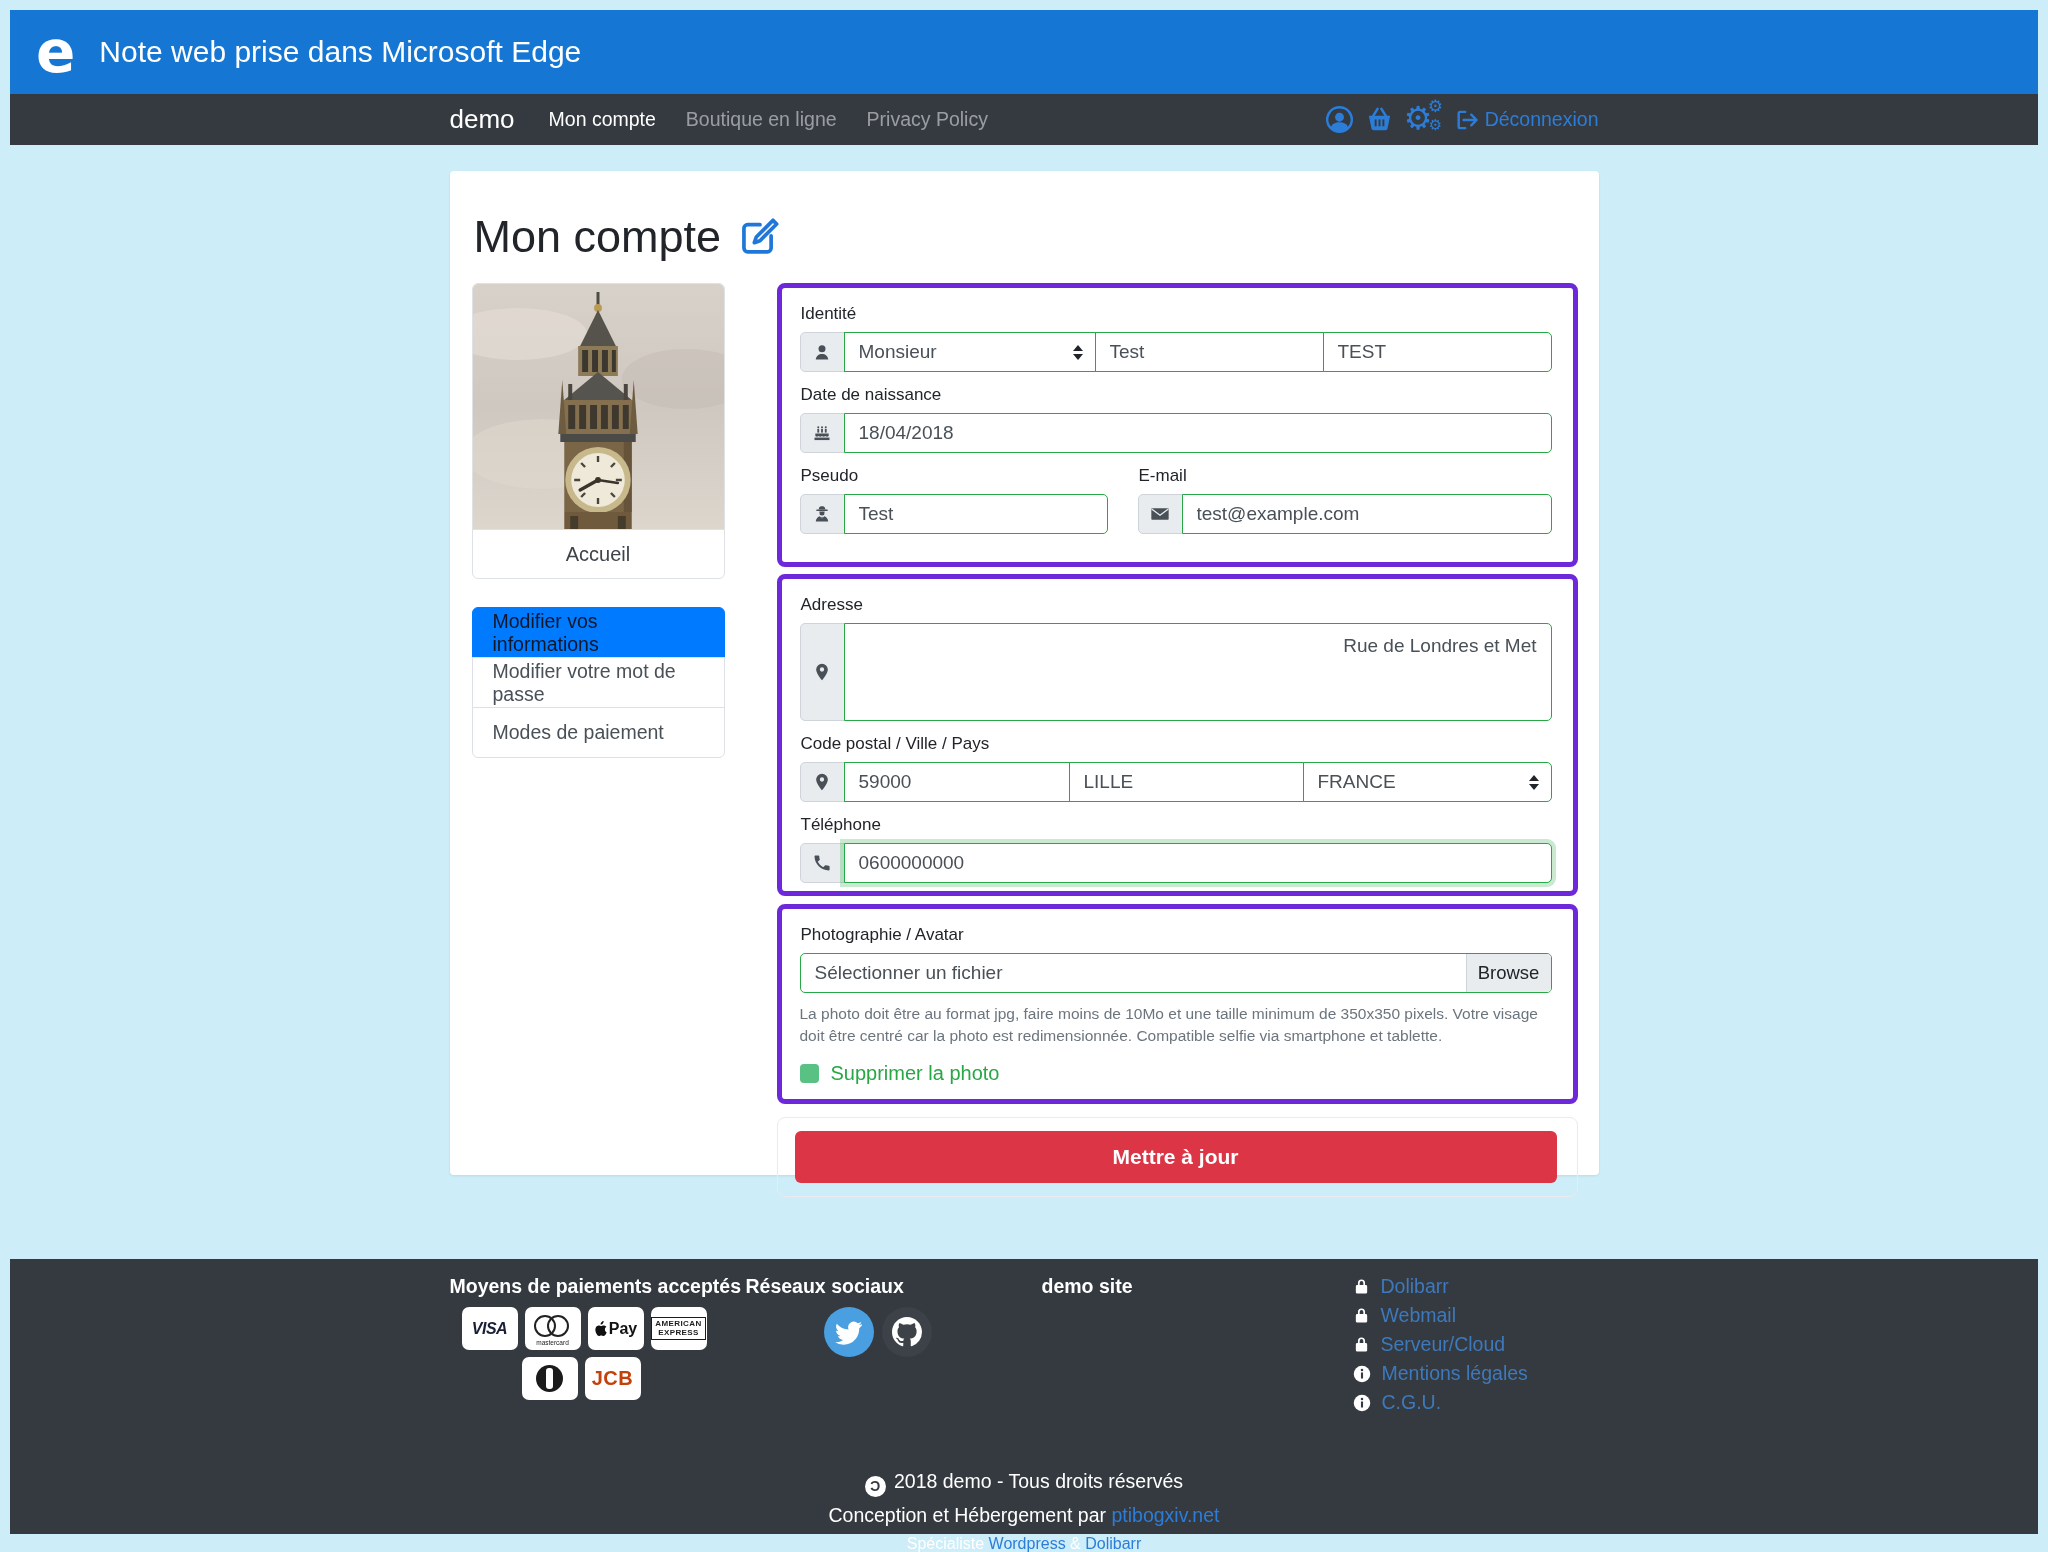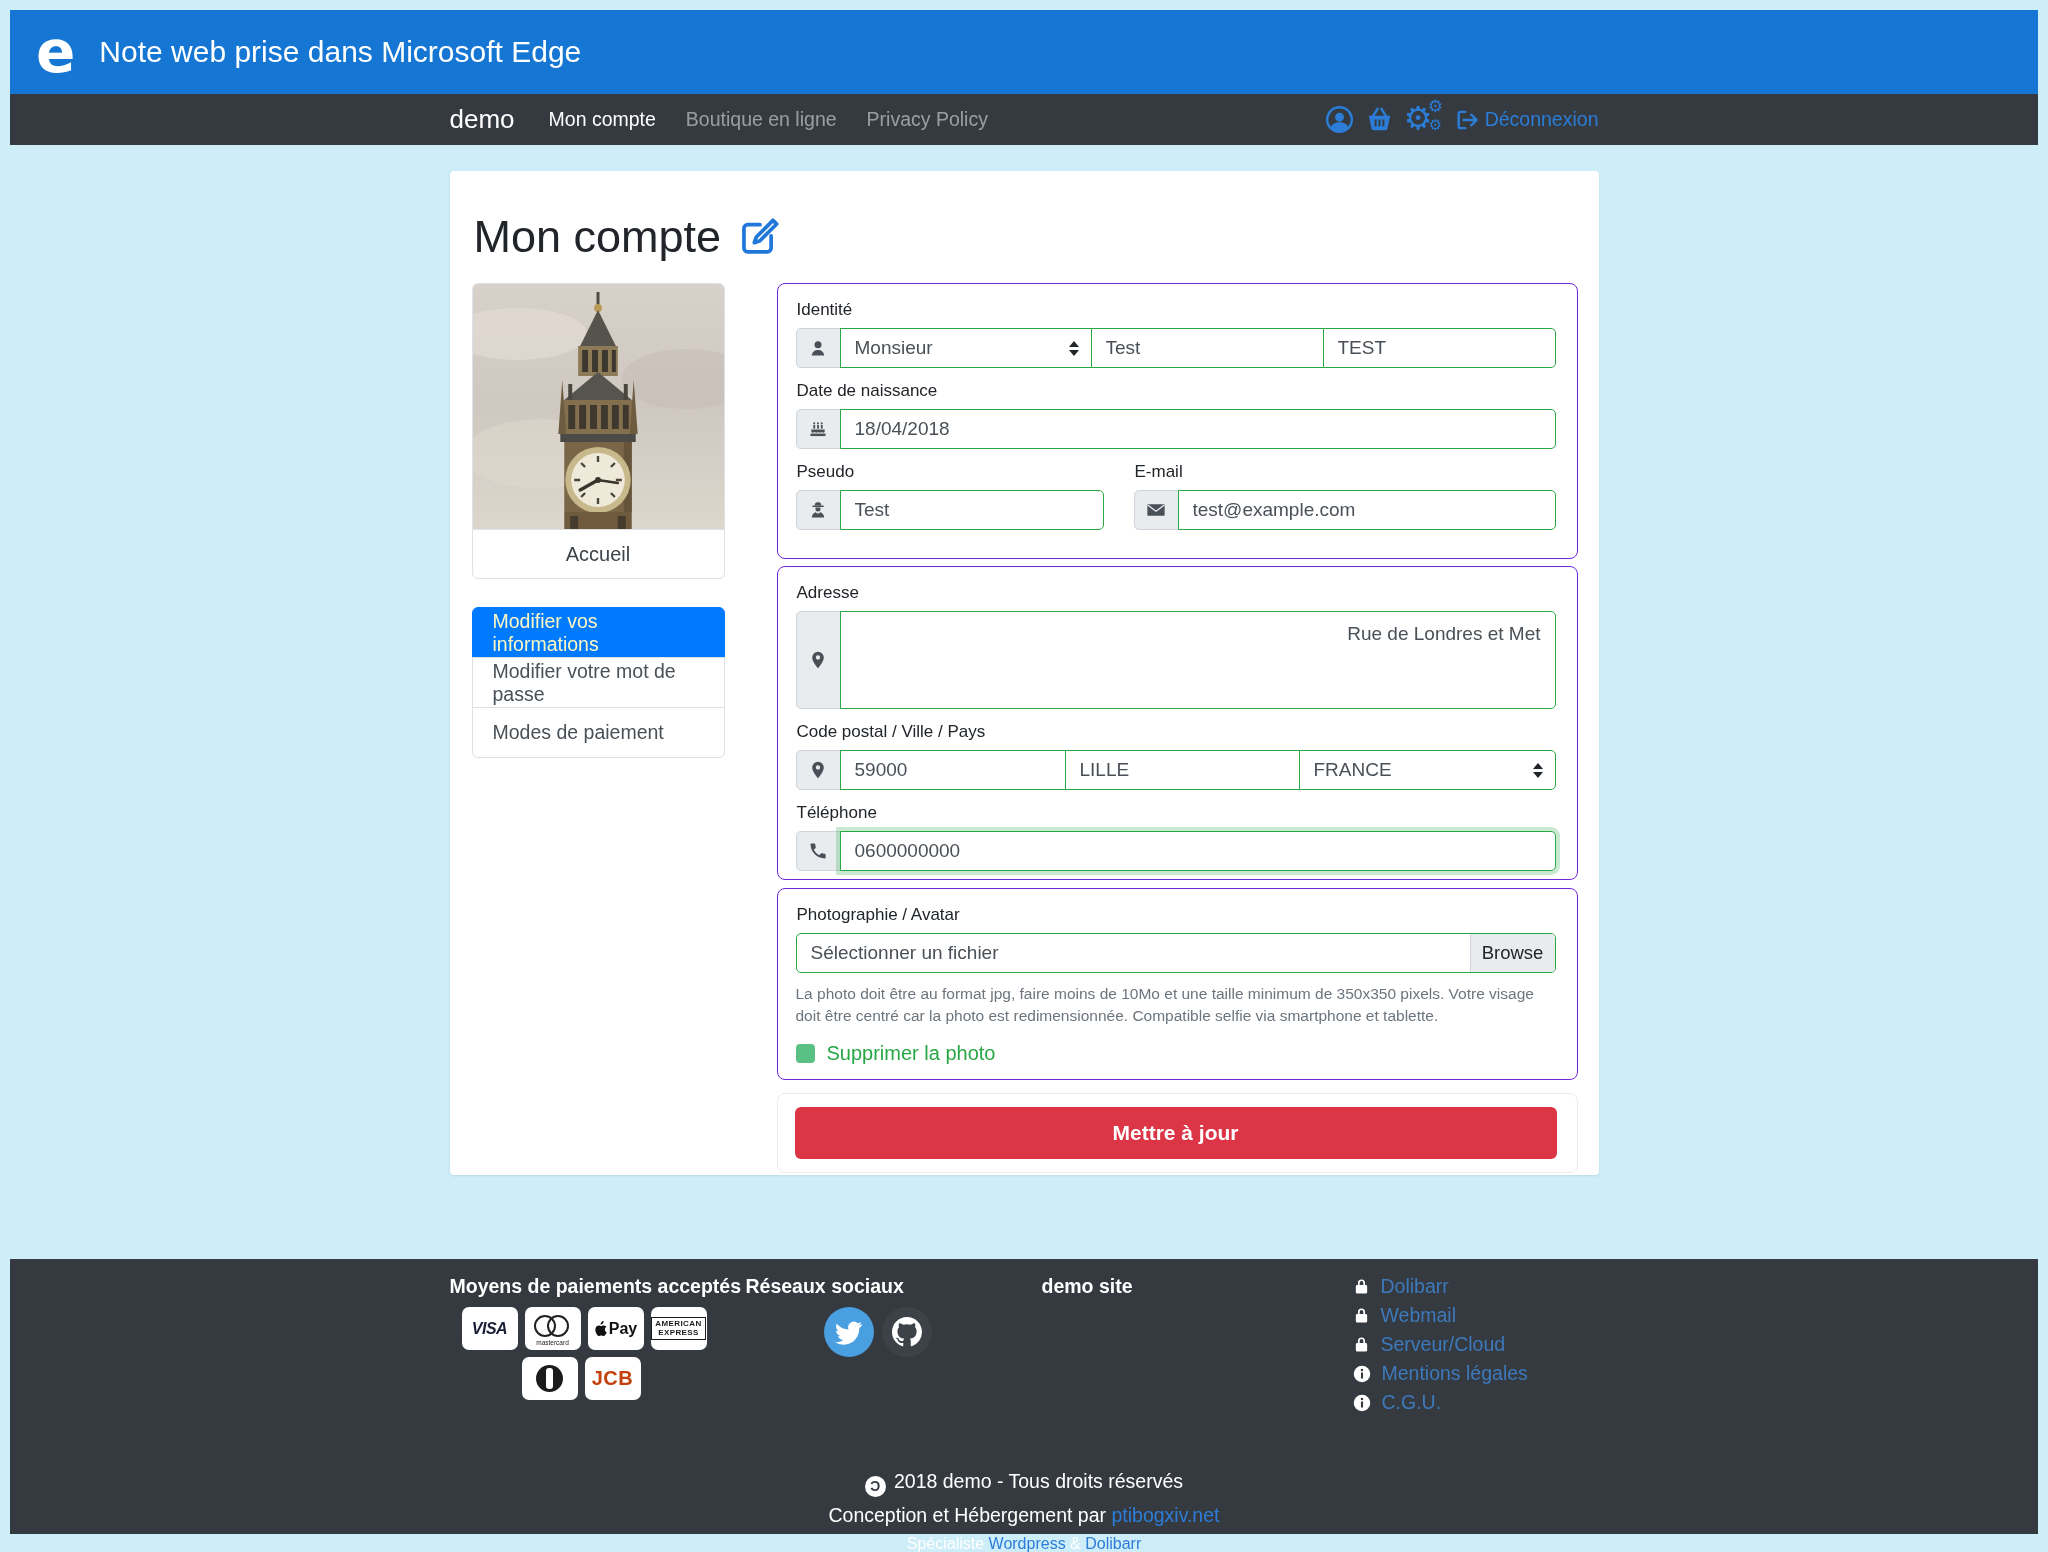--- a/index.html
+++ b/index.html
@@ -37,24 +37,24 @@
   .content{display:flex;margin-top:20px;}
   .sidebar{width:253px;flex:none;}
   .form-col{width:801px;margin-left:52px;box-sizing:border-box;}
 
   .photo-card{border:1px solid #dee2e6;border-radius:6px;overflow:hidden;background:#fff;}
   .photo-svg{display:block;width:100%;height:245px;}
   .photo-caption{height:48px;display:flex;align-items:center;justify-content:center;font-size:20px;color:#3e4449;border-top:1px solid #dee2e6;}
   .side-menu{margin-top:28px;}
   .menu-item{height:51px;display:flex;align-items:center;padding:0 20px;font-size:19.5px;background:#fff;
              border:1px solid #dde1e5;color:#495057;margin-top:-1px;cursor:pointer;box-sizing:border-box;}
-  .menu-item.active{background:#007bff;border-color:#007bff;color:#fef9c3;margin-top:13px;border-radius:6px 6px 0 0;}
+  .menu-item.active{background:#007bff;border-color:#007bff;color:#0f172a;margin-top:13px;border-radius:6px 6px 0 0;}
   .menu-item:last-child{border-radius:0 0 6px 6px;}
 
-  .section-box{border:1px solid #6d28d9;border-radius:8px;padding:16px 21px 28px 18px;}
+  .section-box{border:5px solid #6d28d9;border-radius:8px;padding:16px 21px 28px 18px;}
   .section-box.b2{margin-top:7px;padding-bottom:8px;}
   .section-box.b3{margin-top:8px;padding-bottom:14px;}
   .submit-box{margin-top:13px;border:1px solid #e9ebee;border-radius:8px;padding:13px 20px 13px 17px;}
 
   .form-label{display:block;font-size:17px;color:#212529;margin:0 0 8px 1px;line-height:20px;}
   .mt{margin-top:13px;}
   .input-group{display:flex;height:40px;}
   .ig-prepend{width:45px;flex:none;background:#e9ecef;border:1px solid #ced4da;border-radius:5px 0 0 5px;
               display:flex;align-items:center;justify-content:center;color:#495057;box-sizing:border-box;}
   .ig-prepend svg{width:20px;height:20px;}

